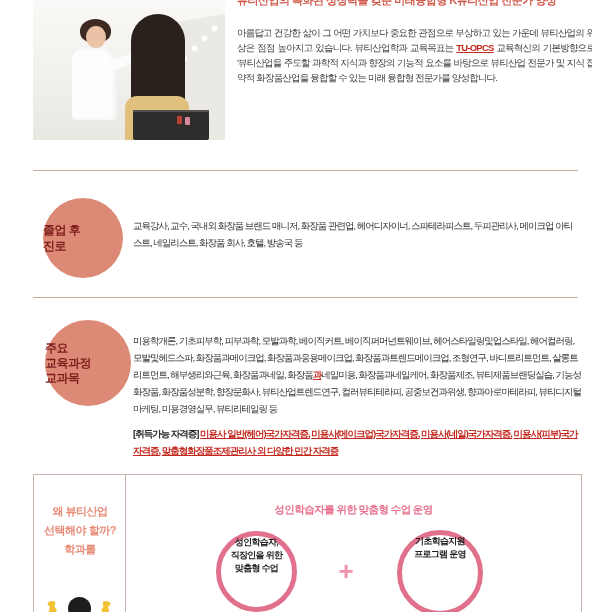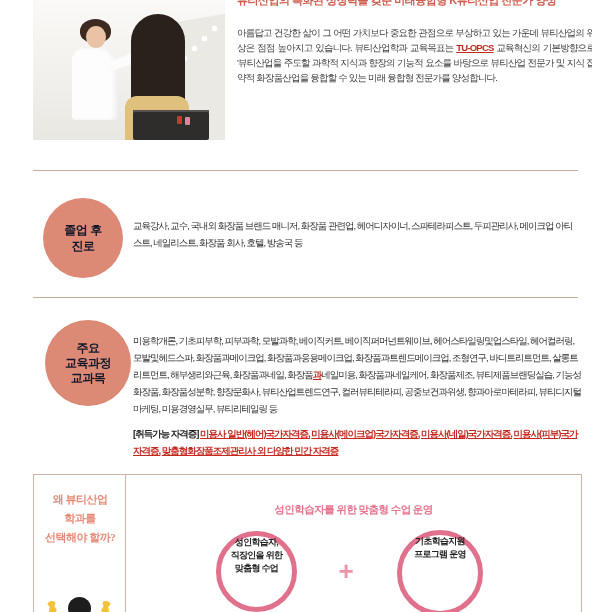--- a/index.html
+++ b/index.html
@@ -35,41 +35,41 @@
             color:#d05c4e;letter-spacing:-0.5px;line-height:14px;white-space:nowrap;}
   .intro{position:absolute;left:237px;top:25px;width:358px;font-size:9.5px;line-height:15px;
          letter-spacing:-0.8px;color:#3d3d3d;text-align:justify;margin:0;}
   .redlink{color:#c4281e;text-decoration:underline;font-weight:bold;cursor:pointer;}
 
   
   .divider{position:absolute;left:33px;width:545px;height:1px;background:#c7ad9b;}
   .d1{top:170px;} .d2{top:297px;}
 
   
-  .badge{position:absolute;border-radius:50%;background:#dc8a75;color:#0f172a;font-weight:bold;
-         display:flex;flex-direction:column;align-items:center;justify-content:center;
+  .badge{position:absolute;border-radius:50%;background:#dc8a75;color:#7f1d1d;font-weight:bold;
+         display:flex;flex-direction:column;align-items:flex-start;justify-content:center;
          text-align:center;letter-spacing:-0.5px;}
   .b1{left:43px;top:198px;width:80px;height:80px;font-size:12px;line-height:16px;}
   .b2{left:45px;top:320px;width:86px;height:86px;font-size:12px;line-height:15px;}
 
   
   .career-text{position:absolute;left:133px;top:217px;width:447px;font-size:9.5px;line-height:17px;
                letter-spacing:-1px;color:#2e2e2e;margin:0;}
   .curr-text{position:absolute;left:133px;top:332px;width:449px;font-size:9.5px;line-height:17px;
              letter-spacing:-1px;color:#2e2e2e;margin:0;}
   .redchar{color:#c4281e;text-decoration:underline;font-weight:bold;}
   .cert{margin-top:8px;font-size:9.5px;line-height:17px;letter-spacing:-1px;}
   .certlabel{color:#1d1d1d;font-weight:bold;text-align:right;}
   .cert .redlink{font-weight:bold;text-align:center;}
 
   
   .why-cell{position:absolute;left:33px;top:474px;width:92px;height:200px;border:1px solid #cbb3ac;
             background:#ffffff;}
-  .question{position:absolute;left:0;top:15px;width:100%;text-align:center;color:#e88a77;
-            font-weight:bold;font-size:11px;line-height:19px;letter-spacing:-0.5px;font-family:Liberation Serif, serif;}
+  .question{position:absolute;left:0;top:27px;width:100%;text-align:center;color:#e88a77;
+            font-weight:bold;font-size:11px;line-height:19px;letter-spacing:-0.5px;}
   .fan{position:absolute;width:18px;height:14px;}
   .fan i{position:absolute;bottom:0;left:7px;width:4px;height:12px;background:#f2c237;border-radius:2px;}
   .fan i:nth-child(1){transform:rotate(-28deg);} .fan i:nth-child(3){transform:rotate(28deg);}
   .fan-l{left:9px;top:124px;transform:rotate(-10deg);} .fan-r{left:63px;top:124px;transform:rotate(10deg);}
   .head{position:absolute;left:34px;top:122px;width:23px;height:23px;background:#1d1d1d;border-radius:50%;}
 
   .program-box{position:absolute;left:125px;top:474px;width:455px;height:200px;
                border:1px solid #cbb3ac;background:#ffffff;}
   .boxtitle{position:absolute;left:0;top:28px;width:100%;text-align:center;color:#e8718d;
             font-weight:bold;font-size:10.5px;letter-spacing:-0.5px;font-family:Liberation Serif, serif;}
@@ -133,22 +133,22 @@
       <a class="redlink">미용사(메이크업)국가자격증,</a>
       <a class="redlink">미용사(네일)국가자격증,</a>
       <a class="redlink">미용사(피부)국가자격증,</a>
       <a class="redlink">맞춤형화장품조제관리사 외 다양한 민간 자격증</a>
     </div>
   </div>
 
   <div class="why-cell">
     <div class="question">
       <div>왜 뷰티산업</div>
+      <div>선택해야 할까?</div>
       <div>학과를</div>
-      <div>선택해야 할까?</div>
     </div>
     <div class="fan fan-l">
         <i></i>
         <i></i>
         <i></i>
       </div>
     <div class="head"></div>
     <div class="fan fan-r">
         <i></i>
         <i></i>

